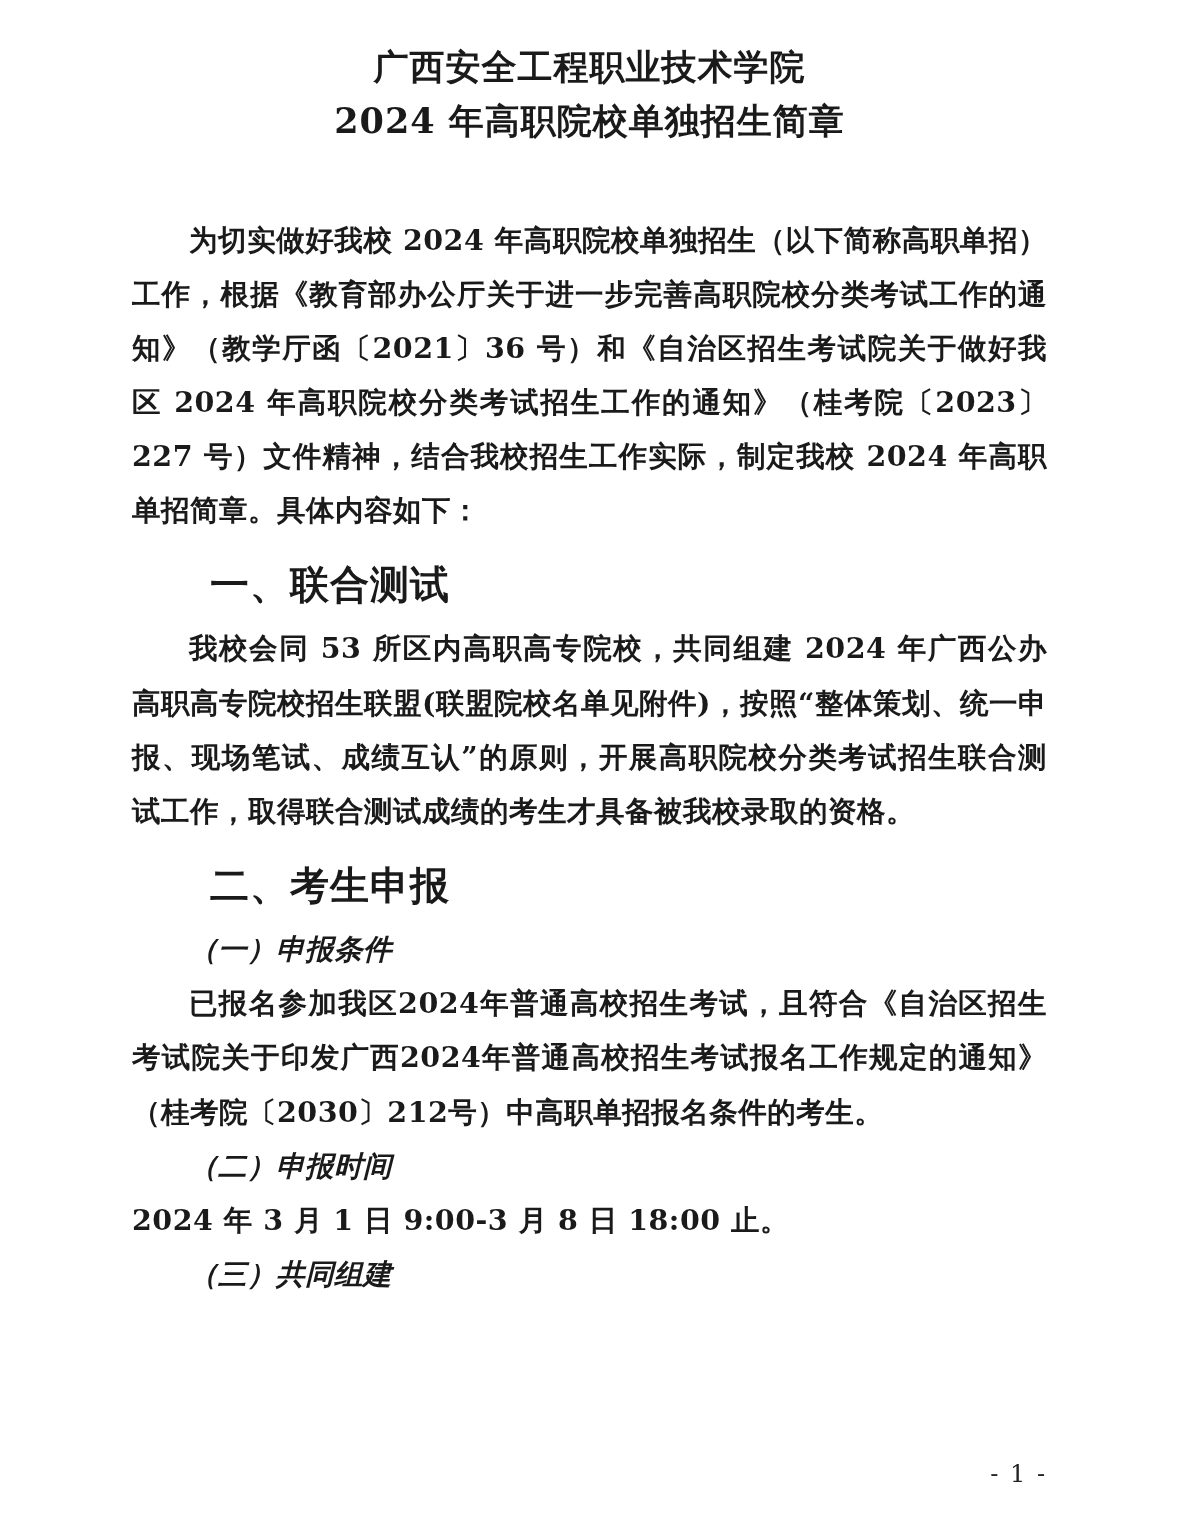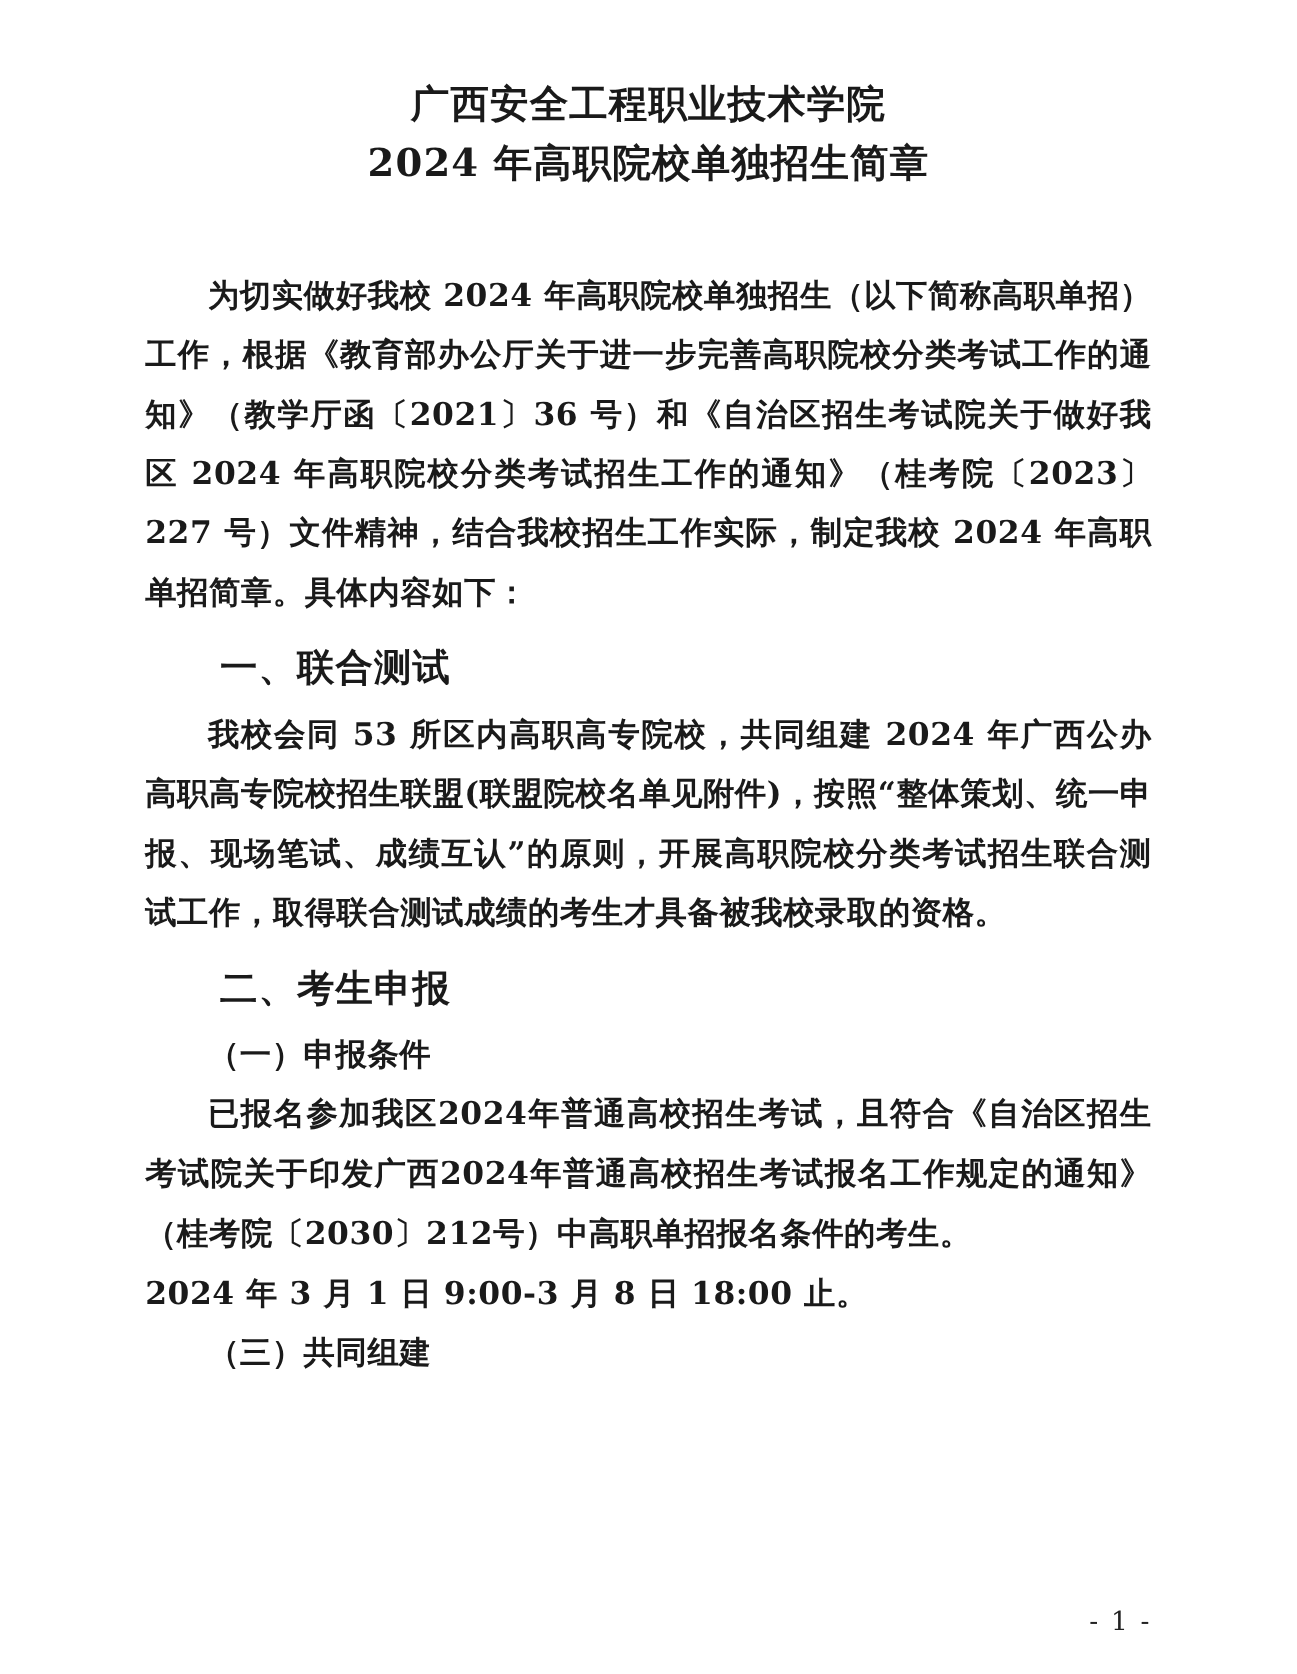--- a/index.html
+++ b/index.html
@@ -11,21 +11,21 @@
     width: 1179px;
     height: 1522px;
     position: relative;
     font-family: "DejaVu Serif", "Liberation Serif", serif;
     color: #1a1a1a;
     overflow: hidden;
   }
   .page {
     position: absolute;
     inset: 0;
-    padding: 60px 132px 0 132px;
+    padding: 32px 132px 0 132px;
     box-sizing: border-box;
   }
   .doc-title {
     text-align: center;
     font-weight: bold;
     font-size: 35px;
     line-height: 1.55;
     letter-spacing: 1px;
     margin: 8px 0 0 0;
   }
@@ -44,33 +44,34 @@
     text-justify: inter-ideograph;
     text-indent: 2em;
     letter-spacing: 0.5px;
     font-weight: bold;
   }
   p.para.no-indent {
     text-indent: 0;
   }
   h2.heading {
     margin: 10px 0 0 0;
-    font-size: 34px;
+    font-size: 39px;
     line-height: 1.9;
     font-weight: bold;
     text-indent: 2em;
     letter-spacing: 1px;
   }
   h3.subheading {
     margin: 0;
     font-size: 28.5px;
     line-height: 1.9;
     font-weight: bold;
     text-indent: 2em;
     letter-spacing: 0.5px;
+    font-style: italic;
   }
   .page-number {
     position: absolute;
     right: 132px;
     bottom: 34px;
     font-size: 24px;
     letter-spacing: 2px;
     color: #222;
   }
 </style>
@@ -89,20 +90,21 @@
     <p class="para">为切实做好我校 2024 年高职院校单独招生（以下简称高职单招）工作，根据《教育部办公厅关于进一步完善高职院校分类考试工作的通知》（教学厅函〔2021〕36 号）和《自治区招生考试院关于做好我区 2024 年高职院校分类考试招生工作的通知》（桂考院〔2023〕227 号）文件精神，结合我校招生工作实际，制定我校 2024 年高职单招简章。具体内容如下：</p>
 
     <h2 class="heading">一、联合测试</h2>
     <p class="para">我校会同 53 所区内高职高专院校，共同组建 2024 年广西公办高职高专院校招生联盟(联盟院校名单见附件)，按照“整体策划、统一申报、现场笔试、成绩互认”的原则，开展高职院校分类考试招生联合测试工作，取得联合测试成绩的考生才具备被我校录取的资格。</p>
 
     <h2 class="heading">二、考生申报</h2>
 
     <h3 class="subheading">（一）申报条件</h3>
     <p class="para">已报名参加我区2024年普通高校招生考试，且符合《自治区招生考试院关于印发广西2024年普通高校招生考试报名工作规定的通知》（桂考院〔2030〕212号）中高职单招报名条件的考生。</p>
 
+    <h3 class="subheading">（二）申报时间</h3>
     <p class="para no-indent">2024 年 3 月 1 日 9:00-3 月 8 日 18:00 止。</p>
 
     <h3 class="subheading">（三）共同组建</h3>
 
   </div>
 
   <div class="page-number">- 1 -</div>
 </div>
 
 </body></html>

